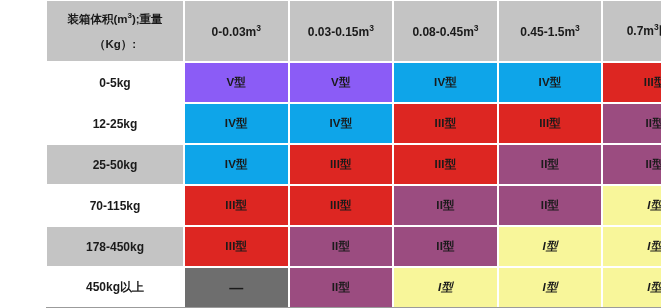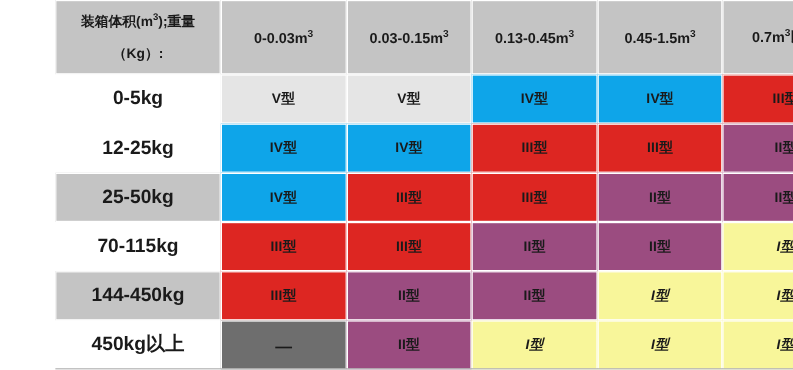--- a/index.html
+++ b/index.html
@@ -70,33 +70,33 @@
     background: #c4c4c4;
     font-size: 12px;
     border-top: 1px solid #9b9b9b;
   }
   th.col-head sup { font-size: 8.5px; vertical-align: super; }
 
   
   tr.body-row { height: 35.1px; }
 
   td.row-label {
-    font-size: 16px;
+    font-size: 12px;
     border-left: 1px solid #9b9b9b;
   }
   td.row-label.alt-light { background: #ffffff; }
   td.row-label.alt-dark  { background: #c4c4c4; }
 
   td.cell {
     font-size: 11.5px;
     letter-spacing: 0.2px;
   }
 
   
-  td.g-V    { background: #e5e5e5; }
+  td.g-V    { background: #8b5cf6; }
   td.g-IV   { background: #0ea5e9; }
   td.g-III  { background: #dd2622; }
   td.g-II   { background: #9b4c80; }
   td.g-I    { background: #f8f69a; font-style: italic; }
   td.g-none { background: #6e6e6e; }
 
   td.g-none .cell-text { font-size: 14px; letter-spacing: 0; }
 
   .cell-text { display: inline-block; }
 
@@ -125,21 +125,21 @@
         <col class="c-data">
     </colgroup>
     <thead>
       <tr class="header-row">
         <th class="corner-head">
           <span class="hd-line1"><span>装箱体积(m</span><sup>3</sup><span>);重量</span></span>
           <span class="hd-line2">（Kg）:</span>
         </th>
         <th class="col-head"><span>0-0.03m</span><sup>3</sup><span></span></th>
         <th class="col-head"><span>0.03-0.15m</span><sup>3</sup><span></span></th>
-        <th class="col-head"><span>0.13-0.45m</span><sup>3</sup><span></span></th>
+        <th class="col-head"><span>0.08-0.45m</span><sup>3</sup><span></span></th>
         <th class="col-head"><span>0.45-1.5m</span><sup>3</sup><span></span></th>
         <th class="col-head"><span>0.7m</span><sup>3</sup><span>以上</span></th>
       </tr>
     </thead>
     <tbody id="matrix-body">
         <tr class="body-row">
           <td class="row-label alt-light">0-5kg</td>
           <td class="cell g-V"><span class="cell-text">V型</span></td>
           <td class="cell g-V"><span class="cell-text">V型</span></td>
           <td class="cell g-IV"><span class="cell-text">IV型</span></td>
@@ -164,21 +164,21 @@
         </tr>
         <tr class="body-row">
           <td class="row-label alt-light">70-115kg</td>
           <td class="cell g-III"><span class="cell-text">III型</span></td>
           <td class="cell g-III"><span class="cell-text">III型</span></td>
           <td class="cell g-II"><span class="cell-text">II型</span></td>
           <td class="cell g-II"><span class="cell-text">II型</span></td>
           <td class="cell g-I"><span class="cell-text">I型</span></td>
         </tr>
         <tr class="body-row">
-          <td class="row-label alt-dark">144-450kg</td>
+          <td class="row-label alt-dark">178-450kg</td>
           <td class="cell g-III"><span class="cell-text">III型</span></td>
           <td class="cell g-II"><span class="cell-text">II型</span></td>
           <td class="cell g-II"><span class="cell-text">II型</span></td>
           <td class="cell g-I"><span class="cell-text">I型</span></td>
           <td class="cell g-I"><span class="cell-text">I型</span></td>
         </tr>
         <tr class="body-row">
           <td class="row-label alt-light">450kg以上</td>
           <td class="cell g-none"><span class="cell-text">—</span></td>
           <td class="cell g-II"><span class="cell-text">II型</span></td>

